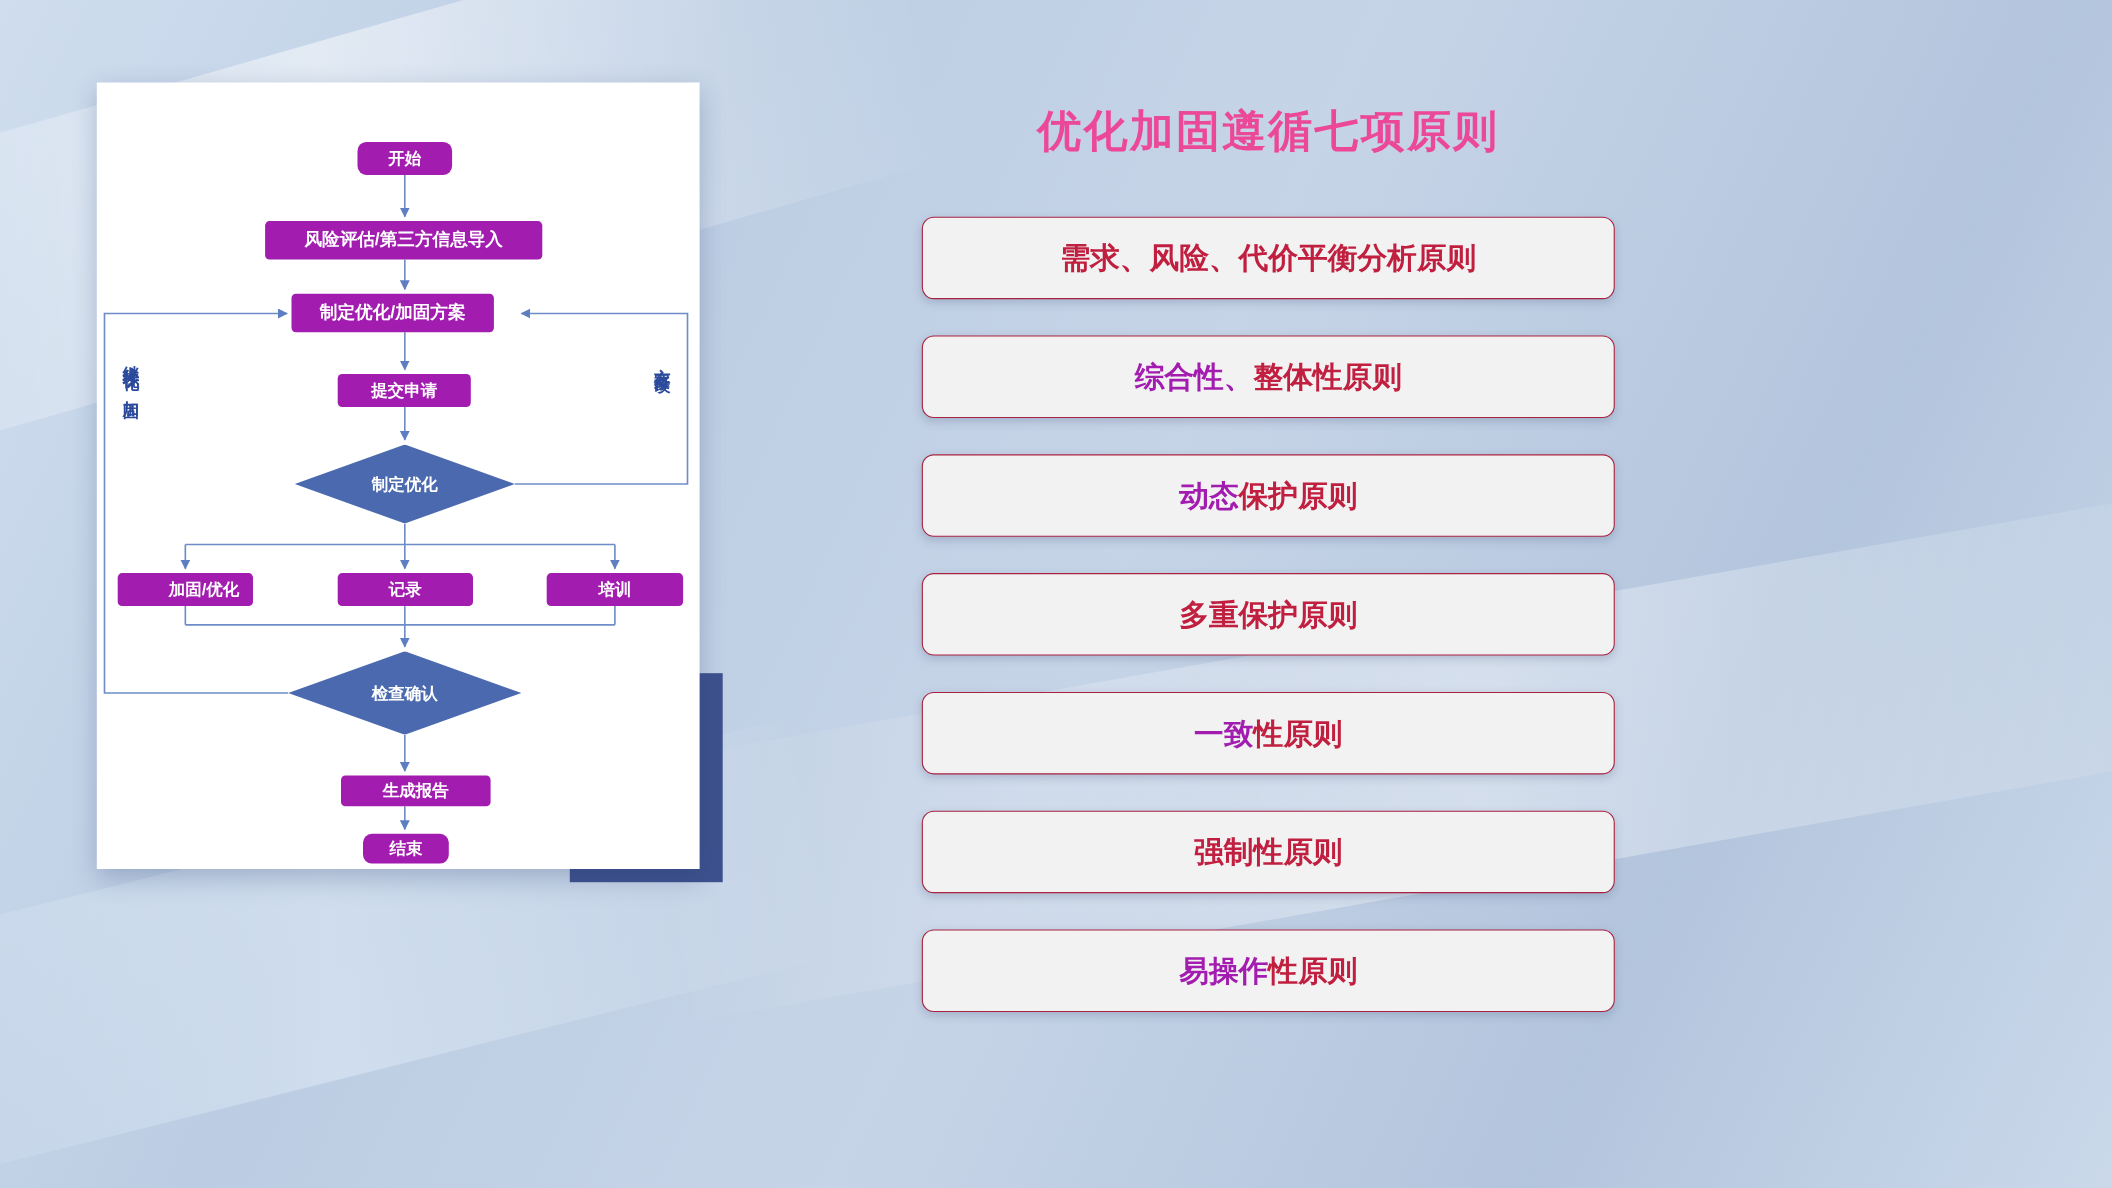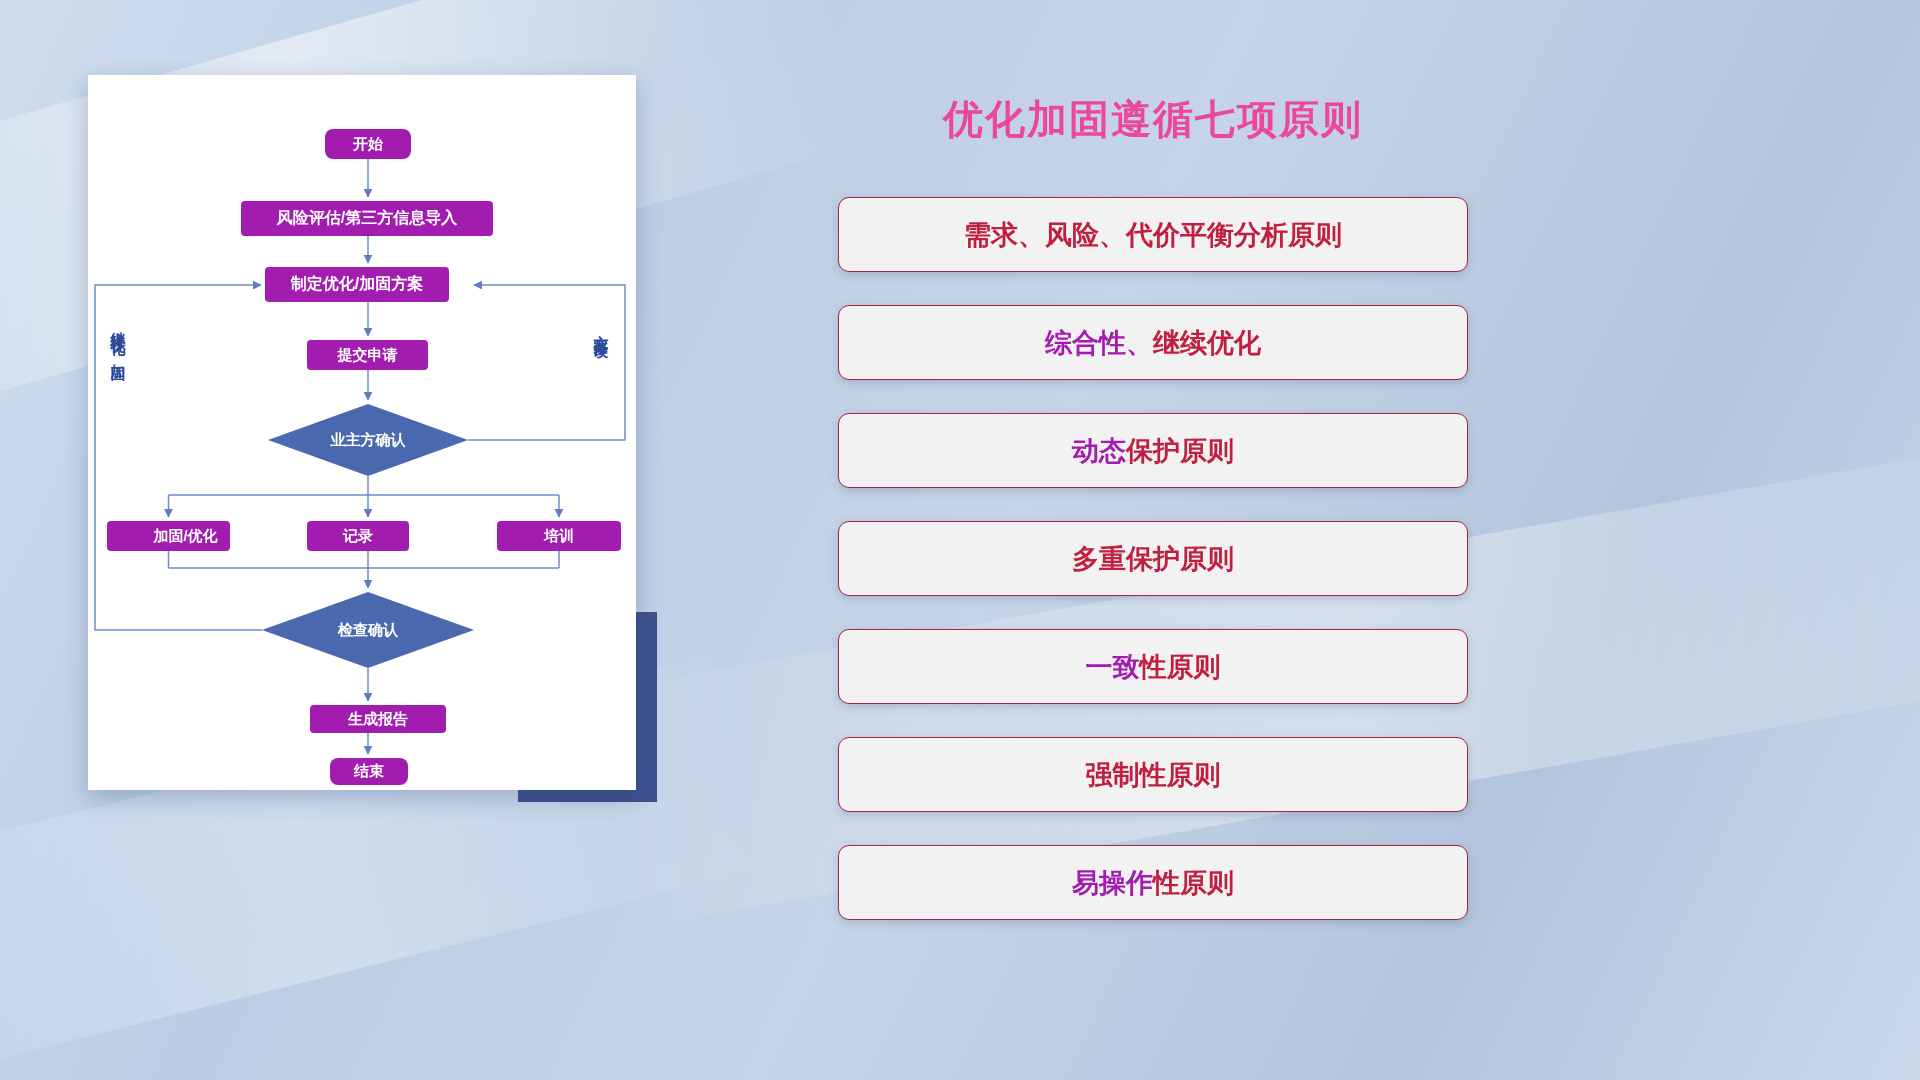--- a/index.html
+++ b/index.html
@@ -31,21 +31,21 @@
   .rect { border-radius:4px; }
   .pill { border-radius:8px; }
   .diamond { clip-path:polygon(50% 0,100% 50%,50% 100%,0 50%); background:#4a69ae; }
 
   .n-start   { left:237px; top:54px;  width:86px;  height:30px; }
   .n-risk    { left:153px; top:126px; width:252px; height:35px; font-size:16px; }
   .n-plan    { left:177px; top:192px; width:184px; height:35px; font-size:16px; }
   .n-submit  { left:219px; top:265px; width:121px; height:30px; }
   .n-d1      { left:180px; top:329px; width:200px; height:72px; }
   .n-reinf   { left:19px;  top:446px; width:123px; height:30px;padding-left:34px; }
-  .n-record  { left:219px; top:446px; width:102px; height:30px; }
+  .n-record  { left:219px; top:446px; width:123px; height:30px; }
   .n-train   { left:409px; top:446px; width:124px; height:30px; }
   .n-d2      { left:174px; top:517px; width:212px; height:76px; }
   .n-report  { left:222px; top:630px; width:136px; height:28px; }
   .n-end     { left:242px; top:683px; width:78px;  height:27px; }
 
   .vlabel { position:absolute; writing-mode:vertical-rl; text-orientation:upright;
     color:#2b4a9c; font-weight:bold; font-size:15px; letter-spacing:3px; z-index:3; }
   .vl-left  { left:20px;  top:245px; }
   .vl-right { left:503px; top:247px; }
 
@@ -92,42 +92,42 @@
     <path d="M280,593 L280,626" marker-end="url(#ah)"></path>
     <path d="M280,658 L280,679" marker-end="url(#ah)"></path>
     <path d="M380,365 L537,365 L537,210 L386,210" marker-end="url(#ah)"></path>
     <path d="M174,555 L7,555 L7,210 L173,210" marker-end="url(#ah)"></path>
   </svg>
 
   <div class="node pill n-start">开始</div>
   <div class="node rect n-risk">风险评估/第三方信息导入</div>
   <div class="node rect n-plan">制定优化/加固方案</div>
   <div class="node rect n-submit">提交申请</div>
-  <div class="node diamond n-d1">业主方确认</div>
+  <div class="node diamond n-d1">制定优化</div>
   <div class="node rect n-reinf">加固/优化</div>
   <div class="node rect n-record">记录</div>
   <div class="node rect n-train">培训</div>
   <div class="node diamond n-d2">检查确认</div>
   <div class="node rect n-report">生成报告</div>
   <div class="node pill n-end">结束</div>
 
   <div class="vlabel vl-left">继续优化/加固</div>
   <div class="vlabel vl-right">方案修改</div>
 </div>
 
 <div class="page-title">优化加固遵循七项原则</div>
 
 <div class="cards">
   <div class="p-card">
     <span class="p-blue"></span>
       <span class="p-red">需求、风险、代价平衡分析原则</span>
   </div>
   <div class="p-card">
     <span class="p-blue">综合性、</span>
-      <span class="p-red">继续优化</span>
+      <span class="p-red">整体性原则</span>
   </div>
   <div class="p-card">
     <span class="p-blue">动态</span>
       <span class="p-red">保护原则</span>
   </div>
   <div class="p-card">
     <span class="p-blue"></span>
       <span class="p-red">多重保护原则</span>
   </div>
   <div class="p-card">

